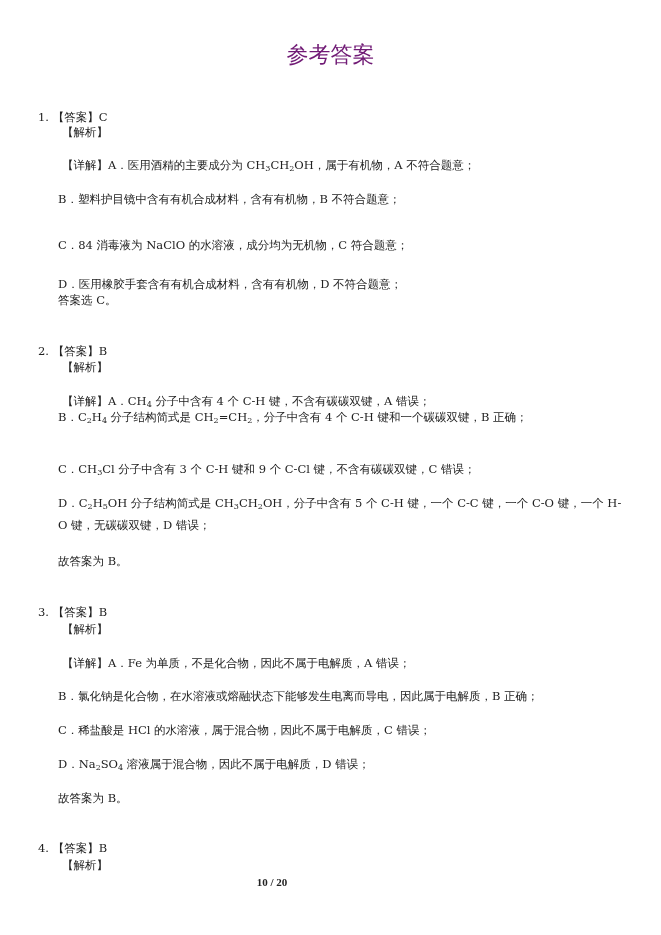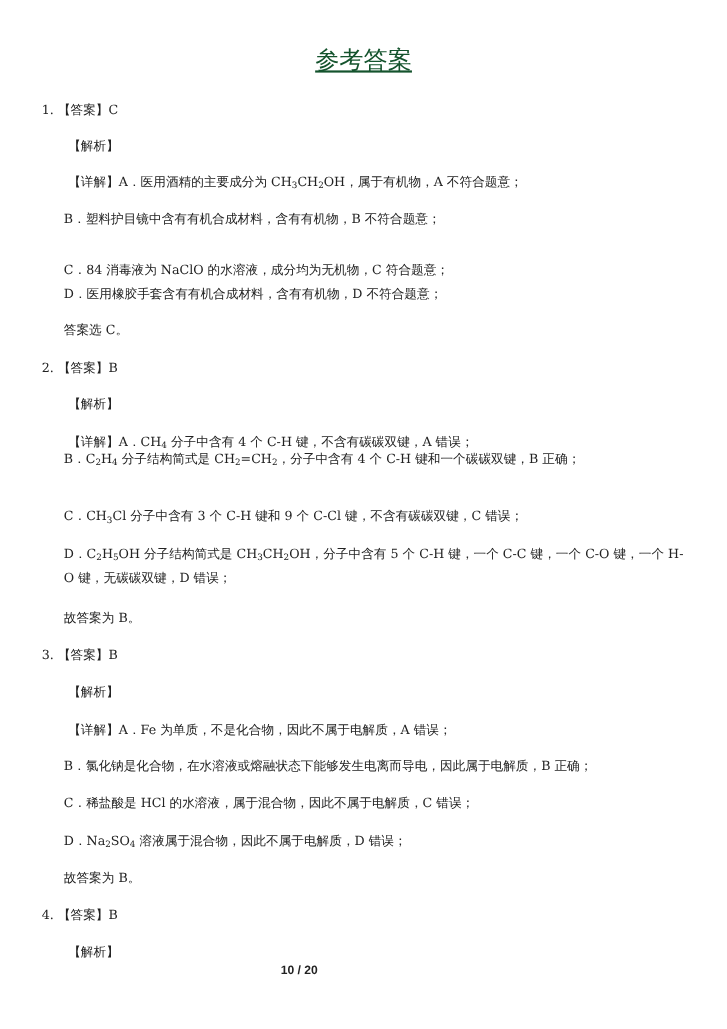--- a/index.html
+++ b/index.html
@@ -1,39 +1,39 @@
 <!DOCTYPE html>
 <html><head>
 <meta charset="utf-8">
 <style>
   html, body { margin:0; padding:0; background:#fff; }
   body { width:661px; height:935px; position:relative; overflow:hidden;
          font-family:"DejaVu Serif","Liberation Serif",serif; color:#222; }
   .title { position:absolute; top:40px; left:0; width:661px; text-align:center;
-           font-family:"DejaVu Sans","Liberation Sans",sans-serif; font-size:22px; color:#14532d;text-decoration:underline; }
+           font-family:"DejaVu Sans","Liberation Sans",sans-serif; font-size:22px; color:#701a75; }
   .line { position:absolute; font-size:11.5px; line-height:16px; white-space:nowrap; color:#222; }
   .wrap { white-space:normal; width:570px; line-height:22px; }
-  .num { left:38px; }
+  .num { left:38px;margin-top:17px; }
   .ind { left:58px; }
   .ind2 { left:62px; }
   sub { font-size:8px; vertical-align:-2px; line-height:0; }
   .footer { position:absolute; top:876px; left:0; width:544px; text-align:center;
-            font-family:Liberation Sans, sans-serif; font-size:11px; font-weight:bold; color:#222; }
+            font-family:Liberation Serif, serif; font-size:11px; font-weight:bold; color:#222; }
 </style>
 </head>
 <body>
 
 <div class="title">参考答案</div>
 
 <div class="line num" style="top:92px">1. 【答案】C</div>
 <div class="line ind2" style="top:124px">【解析】</div>
 <div class="line ind2" style="top:157px"><span>【详解】A．医用酒精的主要成分为 CH</span><sub>3</sub><span>CH</span><sub>2</sub><span>OH，属于有机物，A 不符合题意；</span></div>
 <div class="line ind" style="top:191px">B．塑料护目镜中含有有机合成材料，含有有机物，B 不符合题意；</div>
 <div class="line ind" style="top:237px">C．84 消毒液为 NaClO 的水溶液，成分均为无机物，C 符合题意；</div>
-<div class="line ind" style="top:259px">D．医用橡胶手套含有有机合成材料，含有有机物，D 不符合题意；</div>
+<div class="line ind" style="top:276px">D．医用橡胶手套含有有机合成材料，含有有机物，D 不符合题意；</div>
 <div class="line ind" style="top:292px">答案选 C。</div>
 
 <div class="line num" style="top:326px">2. 【答案】B</div>
 <div class="line ind2" style="top:359px">【解析】</div>
 <div class="line ind2" style="top:393px"><span>【详解】A．CH</span><sub>4</sub><span> 分子中含有 4 个 C-H 键，不含有碳碳双键，A 错误；</span></div>
 <div class="line ind" style="top:409px"><span>B．C</span><sub>2</sub><span>H</span><sub>4</sub><span> 分子结构简式是 CH</span><sub>2</sub><span>=CH</span><sub>2</sub><span>，分子中含有 4 个 C-H 键和一个碳碳双键，B 正确；</span></div>
 <div class="line ind" style="top:461px"><span>C．CH</span><sub>3</sub><span>Cl 分子中含有 3 个 C-H 键和 9 个 C-Cl 键，不含有碳碳双键，C 错误；</span></div>
 <div class="line ind wrap" style="top:492px"><span>D．C</span><sub>2</sub><span>H</span><sub>5</sub><span>OH 分子结构简式是 CH</span><sub>3</sub><span>CH</span><sub>2</sub><span>OH，分子中含有 5 个 C-H 键，一个 C-C 键，一个 C-O 键，一个 H-O 键，无碳碳双键，D 错误；</span></div>
 <div class="line ind" style="top:553px">故答案为 B。</div>
 

